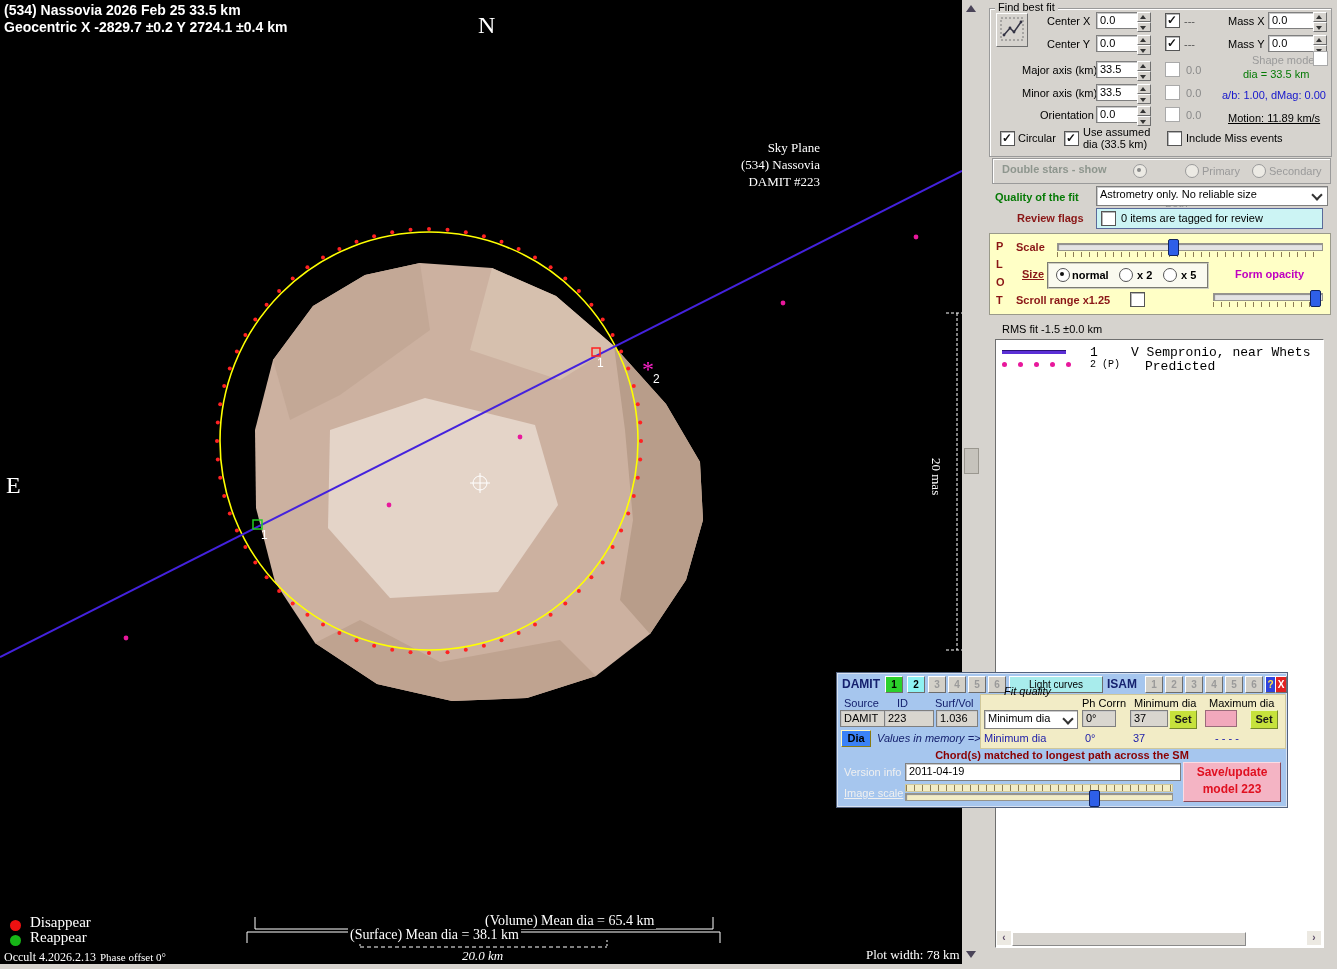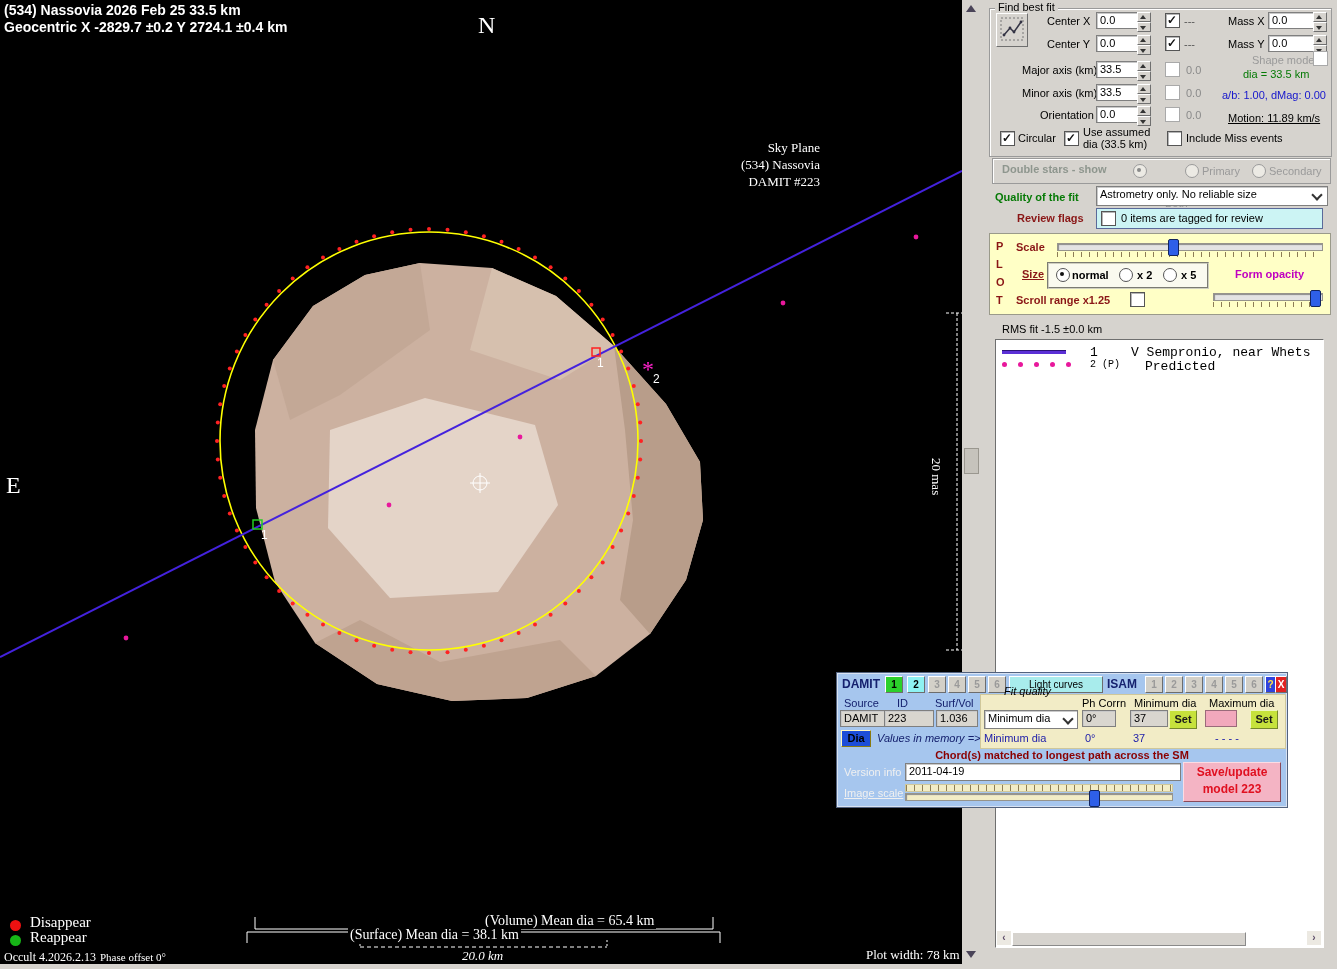--- a/index.html
+++ b/index.html
@@ -413,21 +413,21 @@
     <div class="fld" style="left:147px;top:37px;width:86px;height:15px;">
       <span>Minimum dia</span>
       <span class="chev" style="right:5px;top:4px;"></span>
     </div>
     <div class="fld gray" style="left:245px;top:37px;width:26px;">0°</div>
     <div class="fld gray" style="left:293px;top:37px;width:30px;">37</div>
     <div class="setbtn" style="left:332px;top:37px;width:26px;height:17px;line-height:17px;">Set</div>
     <div class="t" style="left:368px;top:37px;width:30px;height:15px;background:#f2a8bc;border:1px solid #9a6a7a;"></div>
     <div class="setbtn" style="left:413px;top:37px;width:26px;height:17px;line-height:17px;">Set</div>
 
-    <div class="t" style="left:4px;top:57px;width:28px;height:15px;background:#1d4ed8;border:1px solid;border-color:#fff8c0 #8a7a10 #8a7a10 #fff8c0;font-weight:bold;text-align:center;line-height:15px;">Dia</div>
+    <div class="t" style="left:4px;top:57px;width:28px;height:15px;background:#3b82f6;border:1px solid;border-color:#fff8c0 #8a7a10 #8a7a10 #fff8c0;font-weight:bold;text-align:center;line-height:15px;">Dia</div>
     <div class="t hdr" style="left:40px;top:59px;font-style:italic;font-weight:normal;">Values in memory =&gt;</div>
     <div class="t" style="left:147px;top:59px;color:#2222aa;">Minimum dia</div>
     <div class="t" style="left:248px;top:59px;color:#2222aa;">0°</div>
     <div class="t" style="left:296px;top:59px;color:#2222aa;">37</div>
     <div class="t" style="left:378px;top:59px;color:#2222aa;">- - - -</div>
 
     <div class="t" style="left:0;top:76px;width:450px;text-align:center;font-weight:bold;color:#8a0000;">Chord(s) matched to longest path across the SM</div>
 
     <div class="t" style="left:7px;top:93px;color:#f0f0f0;">Version info</div>
     <div class="fld" style="left:68px;top:90px;width:268px;height:14px;">2011-04-19</div>

